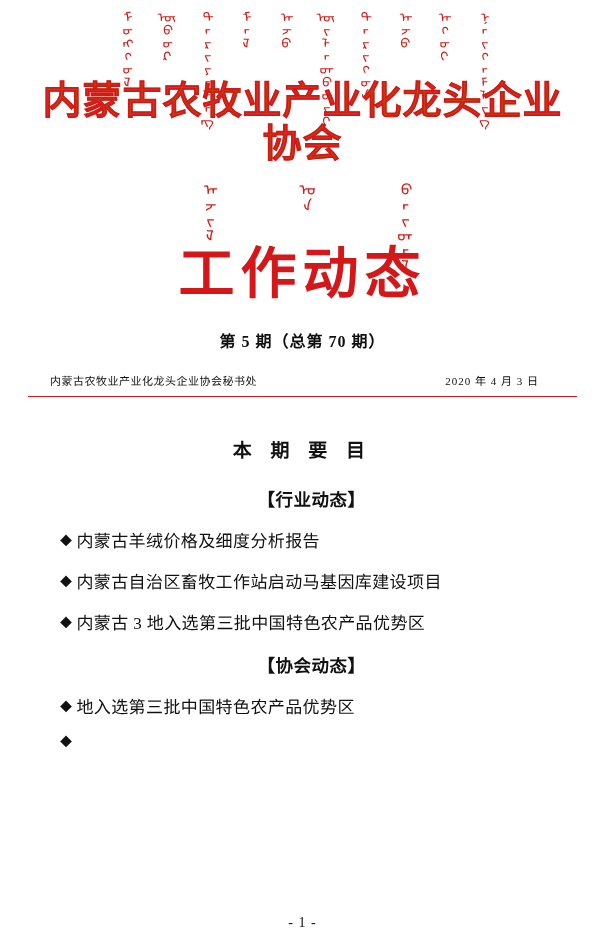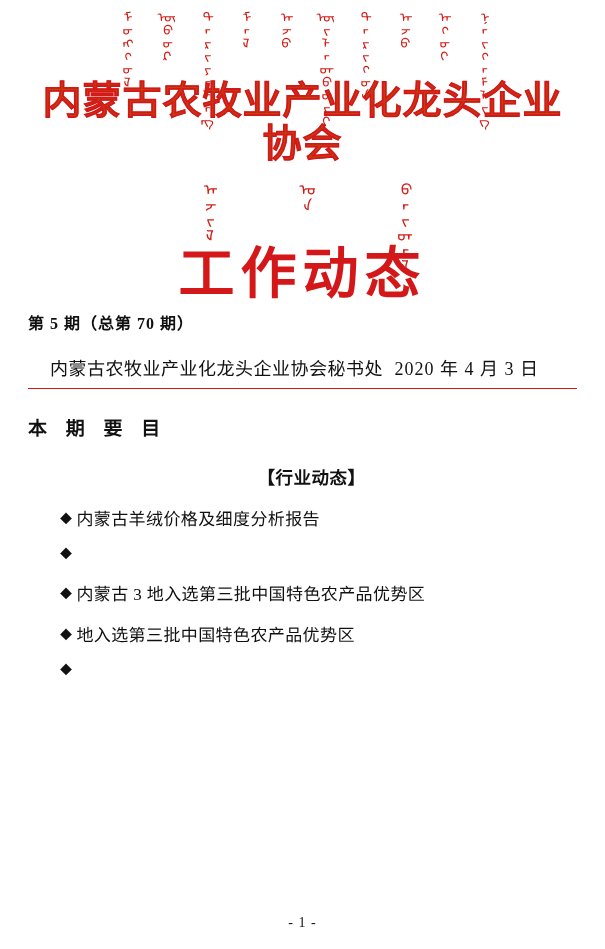--- a/index.html
+++ b/index.html
@@ -72,54 +72,55 @@
     color: #d4181a;
     font-family: "DejaVu Sans", "Liberation Sans", sans-serif;
     font-weight: bold;
     font-size: 56px;
     letter-spacing: 6px;
     margin-top: 2px;
     line-height: 1.15;
   }
 
   .issue-line {
+    text-align: center;
     font-family: "Liberation Serif", serif;
     font-weight: bold;
     font-size: 16px;
     color: #111;
-    margin-top: 4px;
+    margin-top: 22px;
     letter-spacing: 1px;
   }
 
   .imprint-row {
     display: flex;
     justify-content: space-between;
     align-items: baseline;
-    font-size: 18px;
+    font-size: 11px;
     color: #111;
     margin-top: 20px;
     padding: 0 22px 0 22px;
   }
   .imprint-left { letter-spacing: 0.5px; }
   .imprint-right { letter-spacing: 1px; padding-right: 16px; }
 
   .rule {
     border: 0;
     border-top: 1.6px solid #d4181a;
     margin: 8px 0 0 0;
   }
 
   
   .contents-heading {
-    text-align: left;
+    text-align: center;
     font-family: "Liberation Serif", serif;
     font-weight: bold;
     font-size: 19px;
     letter-spacing: 7px;
-    margin-top: 24px;
+    margin-top: 38px;
     color: #111;
   }
   .toc {
     margin-top: 24px;
     padding-left: 18px;
   }
   .toc-section {
     font-family: "Liberation Serif", serif;
     font-weight: bold;
     font-size: 17.5px;
@@ -200,26 +201,28 @@
   <div class="toc">
 
     <div class="toc-section">【行业动态】</div>
 
     <div class="toc-item">
       <span class="toc-bullet">◆</span>
       <span>内蒙古羊绒价格及细度分析报告</span>
     </div>
     <div class="toc-item">
       <span class="toc-bullet">◆</span>
+      <span>内蒙古自治区畜牧工作站启动马基因库建设项目</span>
     </div>
     <div class="toc-item">
       <span class="toc-bullet">◆</span>
       <span>内蒙古 3 地入选第三批中国特色农产品优势区</span>
     </div>
 
+    <div class="toc-section">【协会动态】</div>
 
     <div class="toc-item">
       <span class="toc-bullet">◆</span>
       <span>地入选第三批中国特色农产品优势区</span>
     </div>
     <div class="toc-item">
       <span class="toc-bullet">◆</span>
     </div>
 
   </div>

